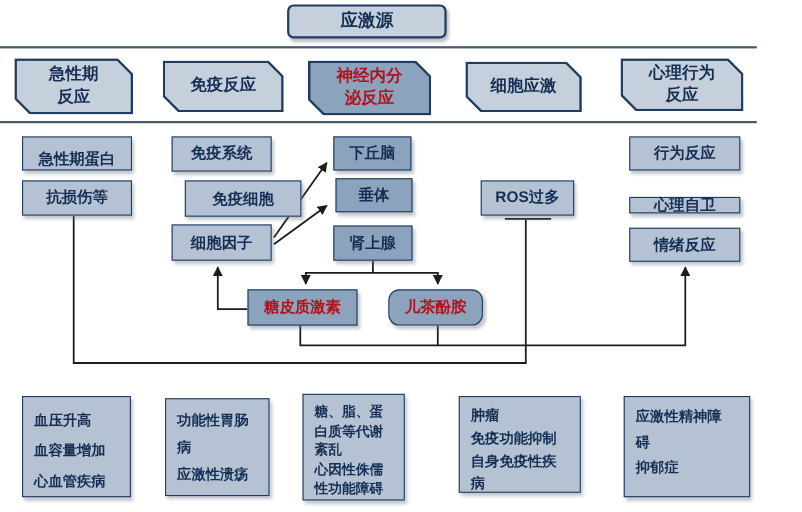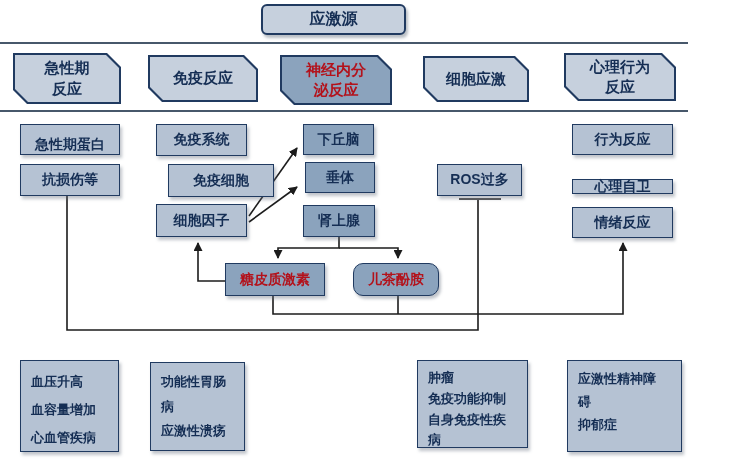--- a/index.html
+++ b/index.html
@@ -165,20 +165,25 @@
   <div class="node" style="left:572px;top:207px;width:101px;height:31px;">
     <span>情绪反应</span>
   </div>
 
   <div class="outcome" style="left:20px;top:360px;width:99px;height:92px;line-height:2.15;">血压升高
 血容量增加
 心血管疾病</div>
   <div class="outcome" style="left:150px;top:362px;width:95px;height:89px;line-height:1.9;">功能性胃肠
 病
 应激性溃疡</div>
+  <div class="outcome" style="left:275px;top:358px;width:93px;height:97px;line-height:1.4;font-size:12.5px;">糖、脂、蛋
+白质等代谢
+紊乱
+心因性侏儒
+性功能障碍</div>
   <div class="outcome" style="left:417px;top:360px;width:111px;height:88px;line-height:1.6;">肿瘤
 免疫功能抑制
 自身免疫性疾
 病</div>
   <div class="outcome" style="left:567px;top:360px;width:115px;height:92px;line-height:1.75;">应激性精神障
 碍
 抑郁症</div>
 
 </div>
 

